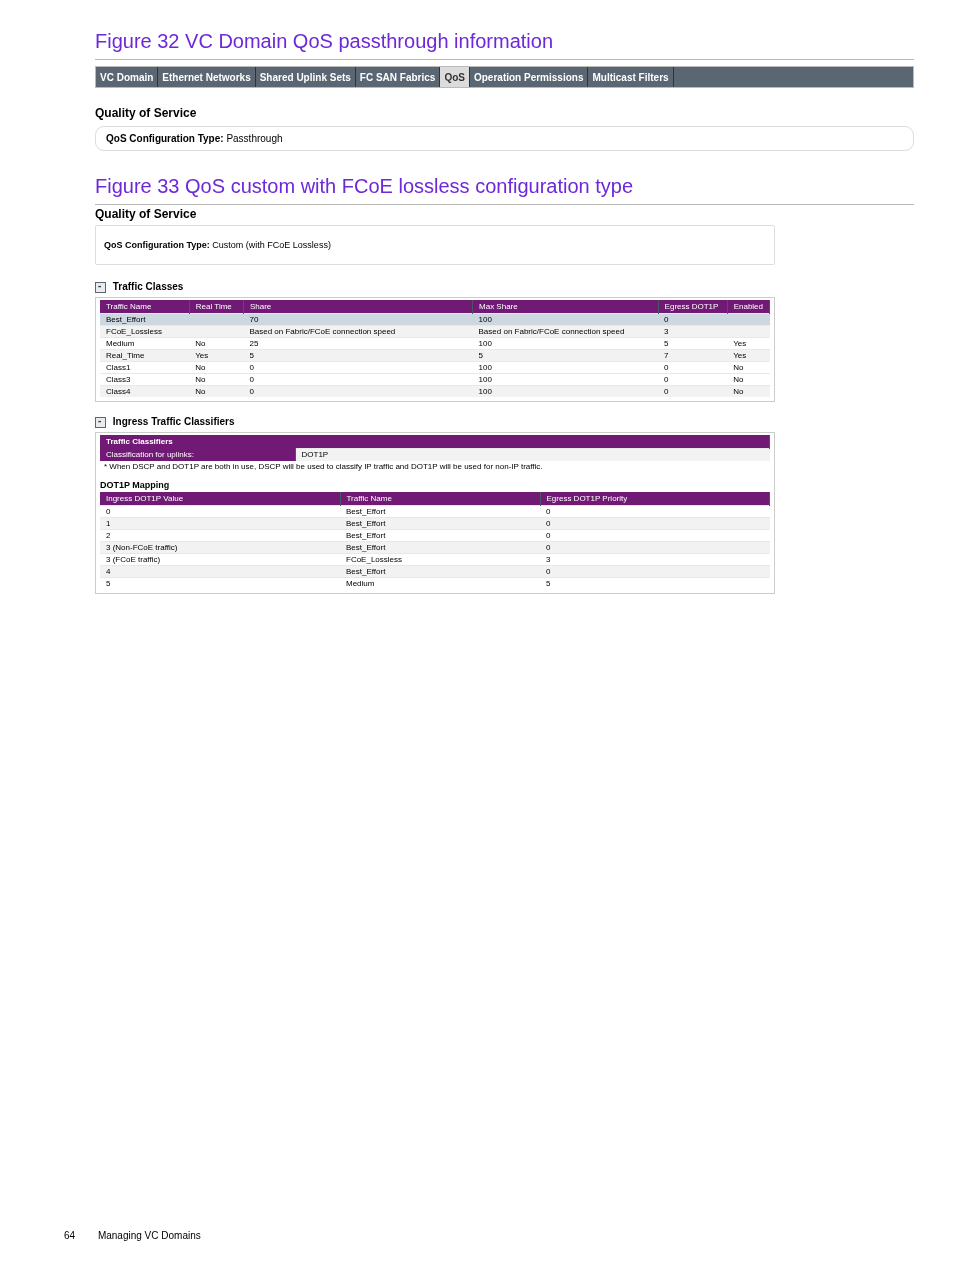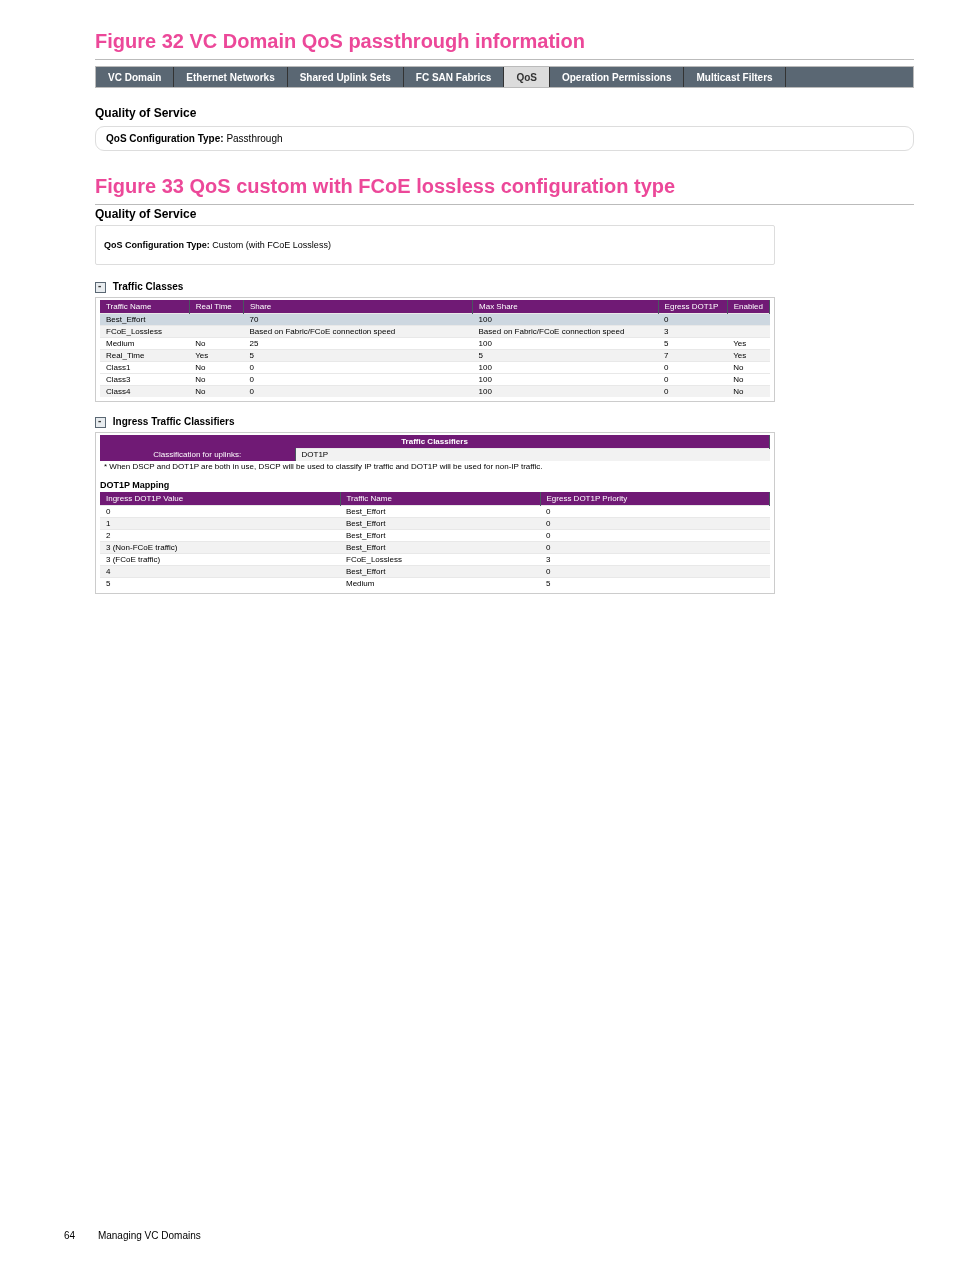--- a/index.html
+++ b/index.html
@@ -6,43 +6,43 @@
     margin: 0;
     padding: 0;
     font-family: Arial, sans-serif;
     background: #fff;
     width: 954px;
   }
   .page {
     padding: 20px 40px 40px 95px;
   }
   .fig-title {
-    color: #ec4899;
+    color: #6d28d9;
     font-size: 20px;
-    font-weight: bold;
+    font-weight: normal;
     margin: 10px 0 6px 0;
   }
   .hr {
     border: none;
     border-top: 1px solid #bbb;
     margin: 3px 0 0 0;
   }
   
   .f32 .tab-bar {
     display: flex;
     border: 1px solid #bbb;
     background: #5a6773;
     height: 20px;
     font-size: 10px;
     color: #fff;
     align-items: stretch;
     margin: 6px 0;
   }
   .f32 .tab {
-    padding: 0 12px;
+    padding: 0 4px;
     display: flex;
     align-items: center;
     border-right: 1px solid #333;
     white-space: nowrap;
     font-weight: bold;
   }
   .f32 .tab.active {
     background: #dcdcdc;
     color: #333;
   }
@@ -133,21 +133,21 @@
     margin: 4px 0 14px 0;
   }
   .f33 .itc-wrap {
     border: 1px solid #ccc;
     padding: 2px 4px 4px 4px;
     margin: 4px 0 4px 0;
   }
   .f33 .cls-table col.c1 { width: 195px; }
   .f33 .cls-table col.c2 { width: auto; }
   .f33 .cls-table td { background: #f2f2f2; }
-  .f33 .cls-table th { font-weight: bold; text-align: center; }
+  .f33 .cls-table th { font-weight: bold; }
   .f33 .footnote {
     font-size: 8px;
     padding: 1px 4px;
     background: #fff;
   }
   .f33 .map-head {
     font-weight: bold;
     font-size: 9px;
     margin: 8px 0 2px 0;
   }

